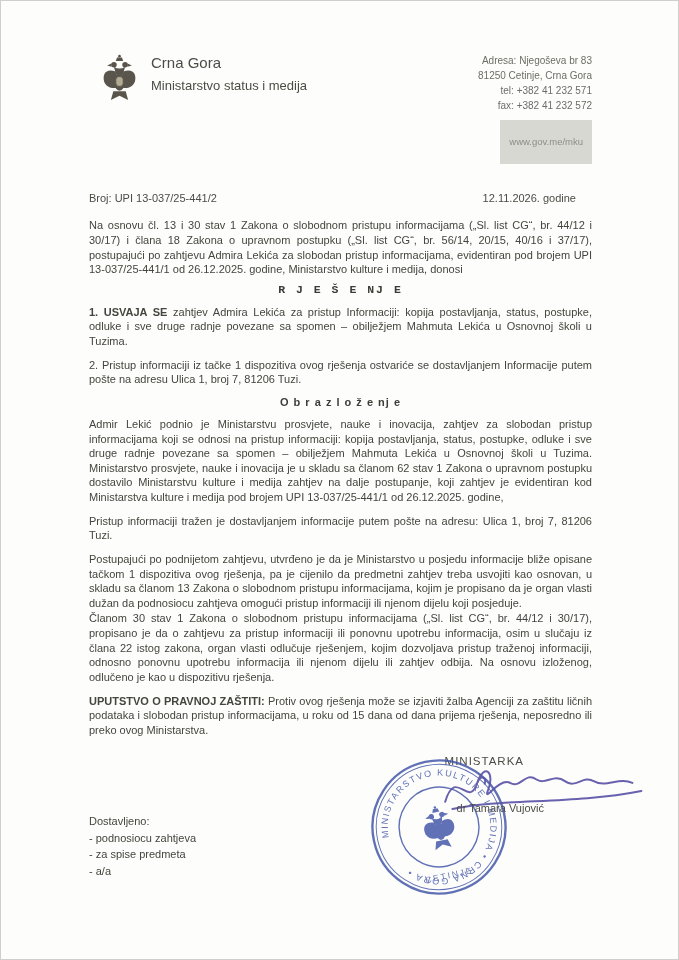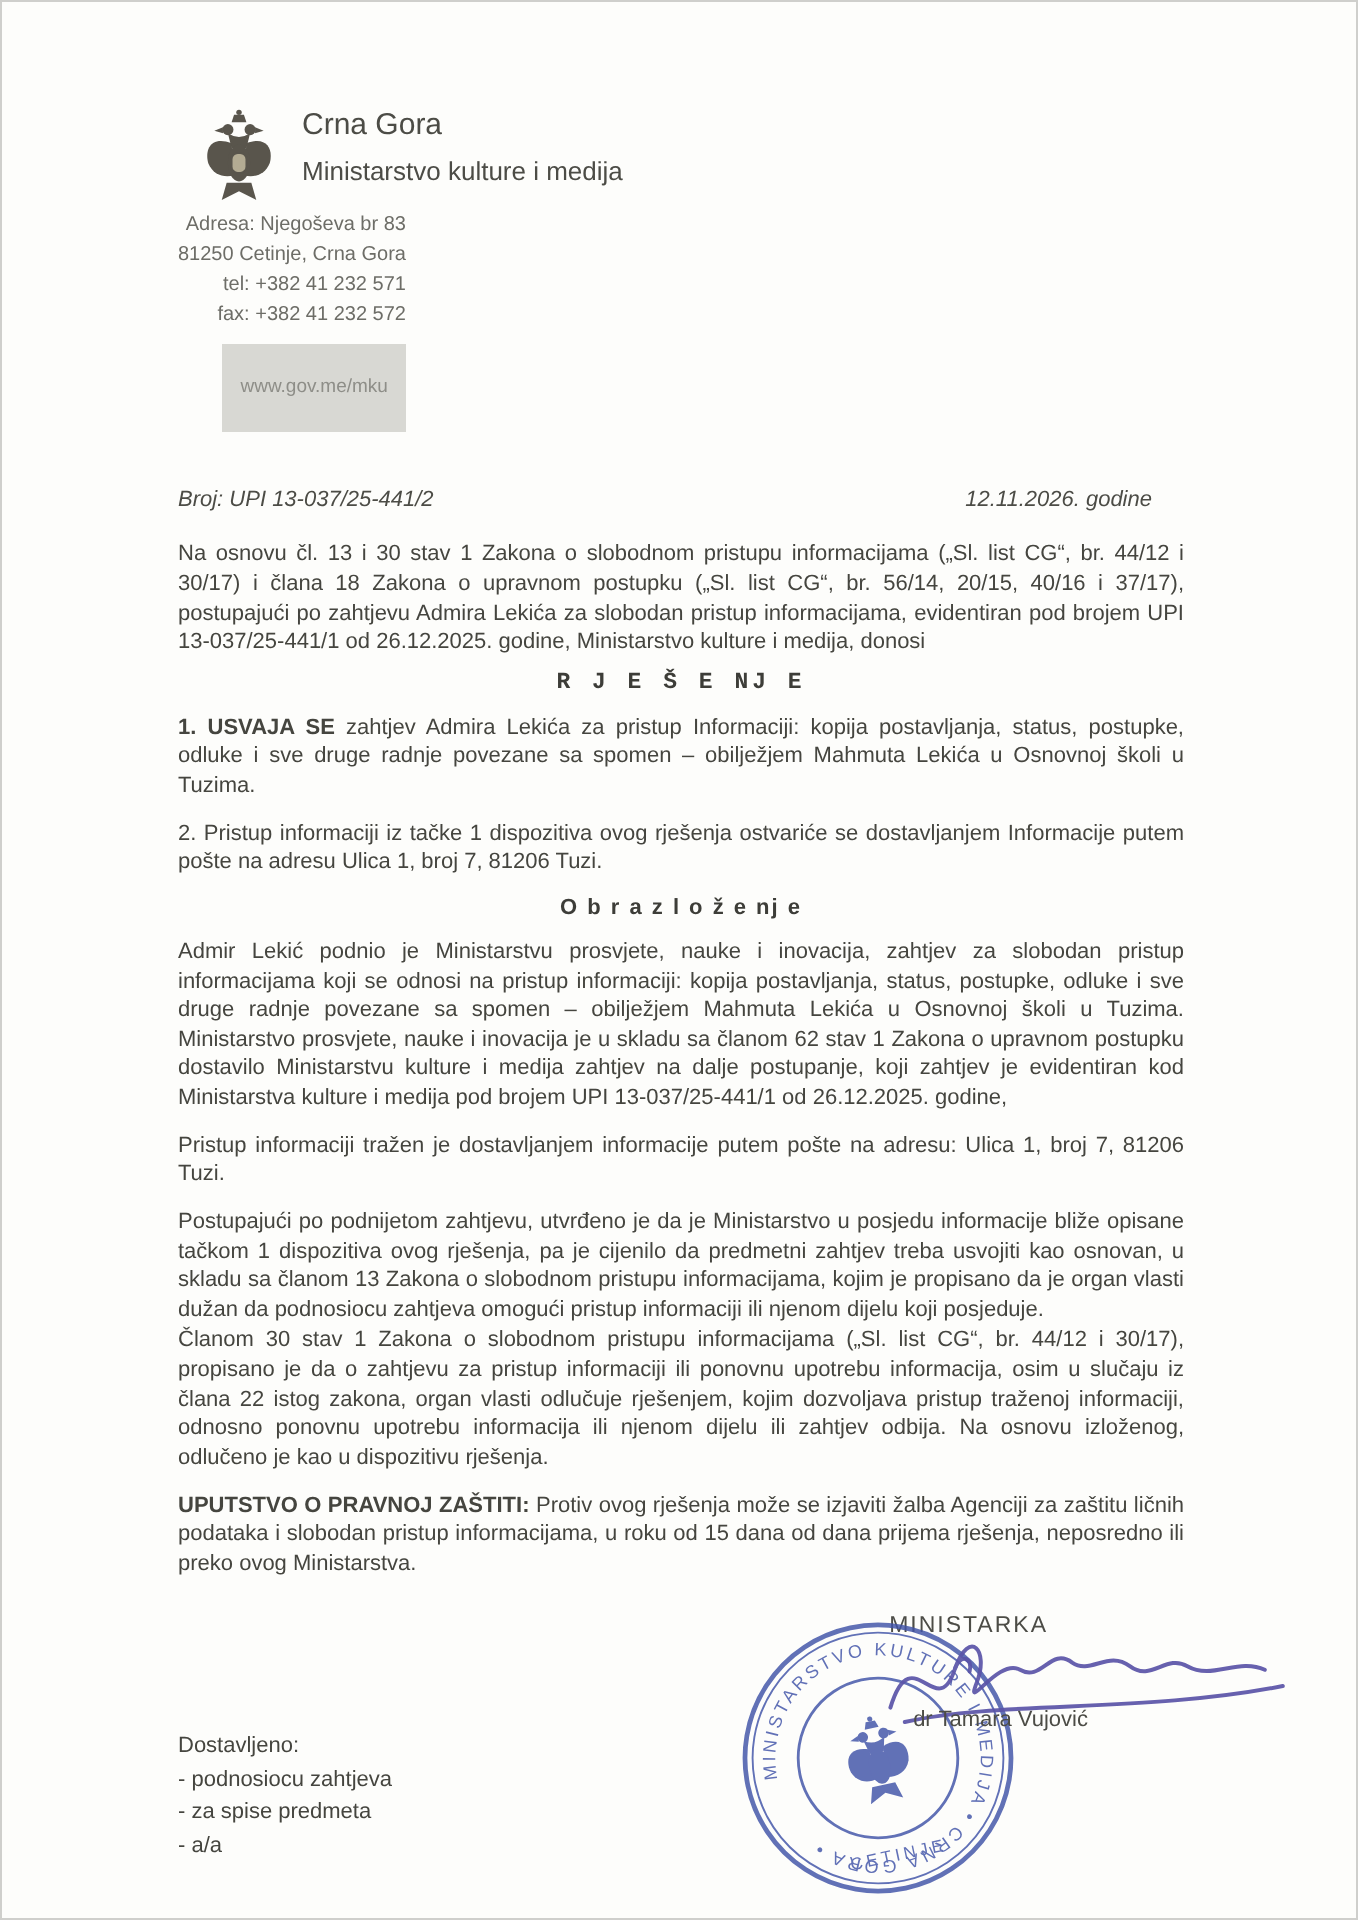--- a/index.html
+++ b/index.html
@@ -9,30 +9,30 @@
     border:1px solid #cfcfcc;
     box-sizing:border-box;
     position:relative;
     overflow:hidden;
     font-family:"Liberation Sans", sans-serif;
     color:#45453f;
   }
   .content { padding:52px 86px 0 88px; }
 
   
-  .letterhead { display:flex; justify-content:space-between; align-items:flex-start;flex-direction:column; }
+  .letterhead { display:flex; justify-content:space-between; align-items:flex-start; }
   .lh-left { display:flex; gap:13px; align-items:flex-start; margin-left:12px; }
   .coat svg { width:37px; height:52px; display:block; }
   .country { font-size:15px; color:#4c4c46; margin-top:1px; }
   .ministry { font-size:13px; color:#4c4c46; margin-top:7px; }
   .lh-right { text-align:right; font-size:10px; color:#6d6d67; line-height:1.5; }
   .website { display:inline-block; background:#d8d8d3; color:#8e8e88; padding:15px 9px; margin-top:7px; font-size:9.5px; }
 
   
-  .meta-row { display:flex; justify-content:space-between; margin-top:28px; font-size:11px; color:#4c4c46;font-style:italic; }
+  .meta-row { display:flex; justify-content:space-between; margin-top:28px; font-size:11px; color:#4c4c46; }
   .meta-row .date { margin-right:16px; }
 
   
   .para { font-size:11px; line-height:1.33; text-align:justify; margin:0 0 9px 0; }
   .intro { margin-top:14px; margin-bottom:6px; }
   .doc-title { text-align:center; font-size:11.5px; font-weight:bold; letter-spacing:2px; margin:6px 0 9px 0; color:#3d3d38;font-family:Liberation Mono, monospace; }
   .section-title { text-align:center; font-size:11px; font-weight:bold; letter-spacing:1px; margin:4px 0 9px 0; color:#3d3d38; }
   .b { font-weight:bold; }
   .tight { margin-bottom:1px; }
 
@@ -67,21 +67,21 @@
               <path d="M24,30 C8,24 2,34 5,46 C9,56 18,58 26,56 Z"></path>
               <path d="M36,30 C52,24 58,34 55,46 C51,56 42,58 34,56 Z"></path>
               <ellipse cx="30" cy="46" rx="9" ry="15"></ellipse>
               <path d="M20,62 L40,62 L44,76 L30,69 L16,76 Z"></path>
             </g>
             <rect x="24" y="38" width="12" height="16" rx="5" fill="#b3ab93" stroke="#59554c" stroke-width="1.5"></rect>
           </svg>
         </div>
         <div class="lh-titles">
           <div class="country">Crna Gora</div>
-          <div class="ministry">Ministarstvo kulture i medija</div>
+          <div class="ministry">Ministarstvo status i medija</div>
         </div>
       </div>
       <div class="lh-right">
         <div>Adresa: Njegoševa br 83</div>
         <div>81250 Cetinje, Crna Gora</div>
         <div>tel: +382 41 232 571</div>
         <div>fax: +382 41 232 572</div>
         <div class="website">www.gov.me/mku</div>
       </div>
     </header>

